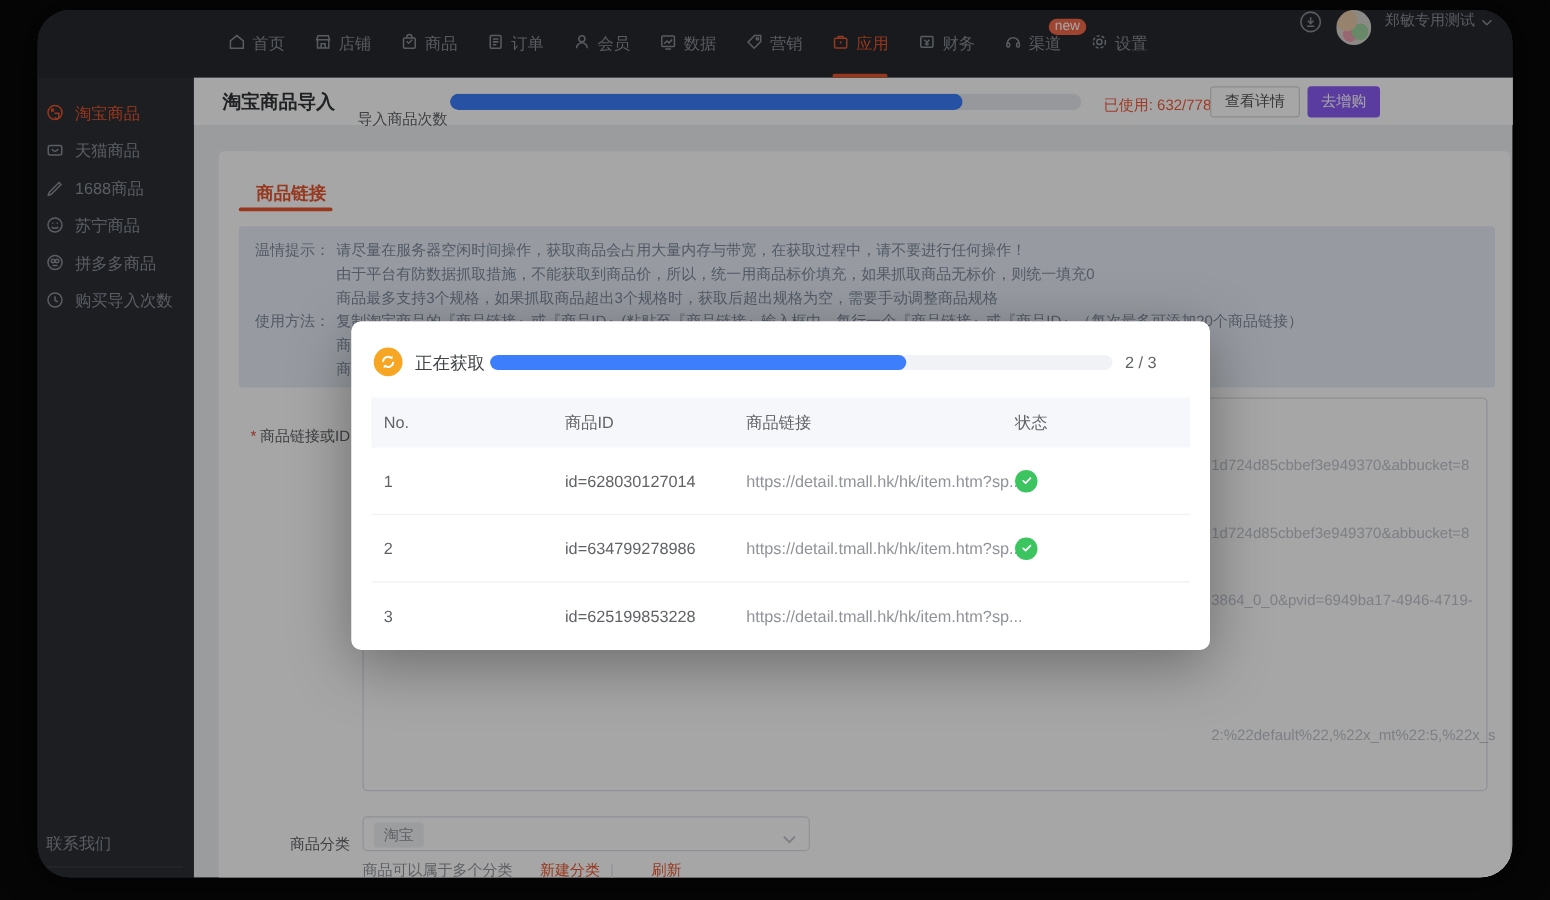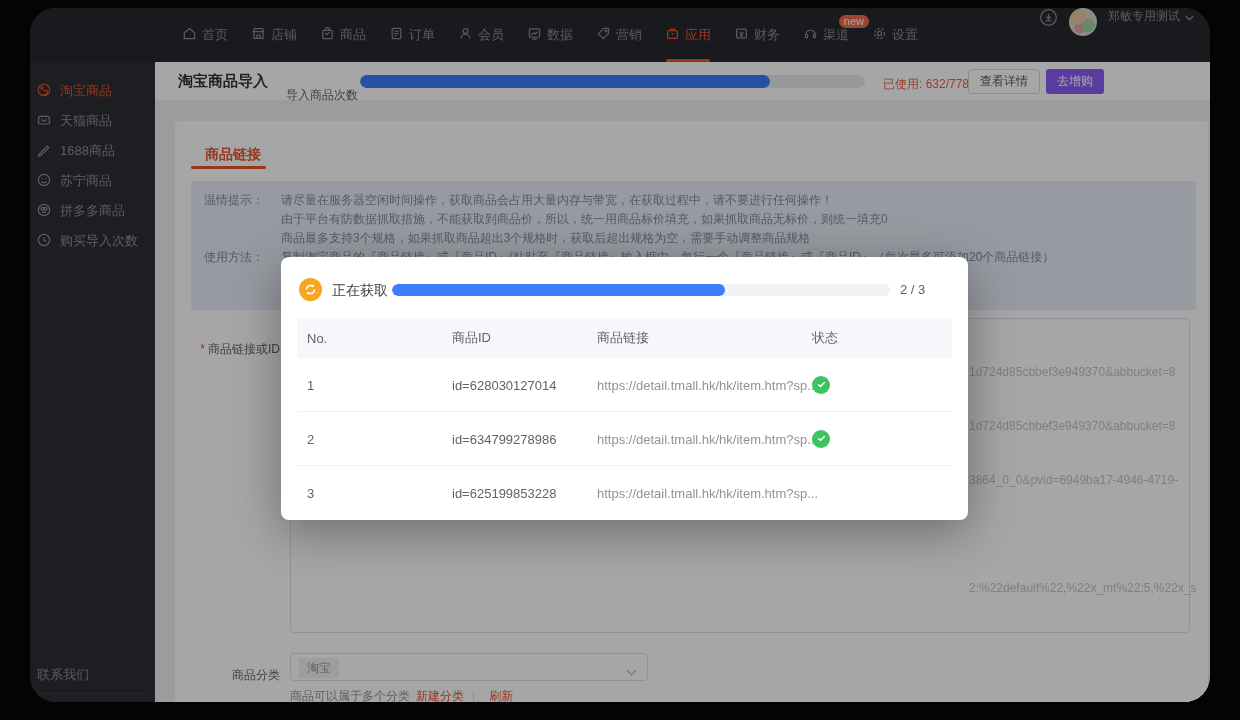--- a/index.html
+++ b/index.html
@@ -40,37 +40,37 @@
   .ph-track { position:absolute; left:205px; top:13px; width:505px; height:13px; background:#e8eaee; border-radius:7px; overflow:hidden; }
   .ph-fill { height:100%; background:#3d7efc; border-radius:7px; }
   .ph-usage { position:absolute; left:728px; top:14px; font-size:12px; color:#f25b3c; }
   .btn-detail { position:absolute; left:813px; top:7px; width:72px; height:25px; line-height:23px; text-align:center; background:#fff; border:1px solid #d9d9d9; border-radius:3px; color:#555; font-size:12px; cursor:pointer; }
   .btn-buy { position:absolute; left:891px; top:7px; width:58px; height:25px; line-height:25px; text-align:center; background:#8b5cf6; border-radius:3px; color:#fff; font-size:12px; cursor:pointer; }
 
   .card { position:absolute; left:20px; top:59px; width:1033px; bottom:0; background:#fff; border-radius:4px 4px 0 0; }
   .tab { position:absolute; left:30px; top:25px; font-size:14px; font-weight:bold; color:#e8562e; cursor:pointer; }
   .tab-underline { position:absolute; left:16px; top:45px; width:75px; height:3px; background:#e8562e; border-radius:2px; }
   .tips { position:absolute; left:16px; top:60px; width:1005px; height:129px; background:#e9eef8; border-radius:3px; padding:10px 0 0 13px; font-size:12px; color:#7f8b9c; line-height:19px; }
-  .tip-group { display:flex;gap:12px; }
+  .tip-group { display:flex; }
   .tip-label { flex:none; width:65px; }
   .tip-lines { flex:1; min-width:0; }
   .tip-lines div { white-space:nowrap; overflow:hidden; }
 
   .form-label-link { position:absolute; left:0; top:203px; width:105px; text-align:right; font-size:12px; color:#606266;margin-top:17px; }
   .req { color:#e04e3a; margin-right:3px; }
   .textarea { position:absolute; left:115px; top:197px; width:900px; height:315px; background:#fff; border:1px solid #dcdfe6; border-radius:4px; cursor:text; }
   .ta-lines { position:absolute; left:678px; top:8px; font-size:12px; line-height:18px; color:#c0c4cc; white-space:pre; }
   .ta-lines div { min-height:18px; }
 
   .form-label-cat { position:absolute; left:0; top:546px; width:105px; text-align:right; font-size:12px; color:#606266; }
   .select { position:absolute; left:115px; top:532px; width:358px; height:28px; background:#fff; border:1px solid #dcdfe6; border-radius:4px; cursor:pointer; }
   .tag { position:absolute; left:8px; top:4px; height:20px; line-height:20px; padding:0 8px; background:#f0f2f5; color:#909399; font-size:12px; border-radius:3px; }
   .select-caret { position:absolute; right:10px; top:8px; }
   .cat-hint { position:absolute; left:115px; top:567px; font-size:12px; color:#909399; white-space:nowrap; }
-  .cat-link { color:#e8562e; cursor:pointer; margin-left:6px; }
+  .cat-link { color:#e8562e; cursor:pointer; margin-left:22px; }
   .cat-pipe { color:#dcdfe6; margin:0 8px; }
 
   
   .overlay { position:absolute; inset:0; background:rgba(0,0,0,.35); z-index:100; }
   .modal { position:absolute; left:251px; top:249px; width:687px; height:263px; background:#fff; border-radius:8px; box-shadow:0 12px 48px rgba(0,0,0,.35); z-index:200; }
   .m-icon { position:absolute; left:18px; top:21px; width:23px; height:23px; border-radius:50%; background:#f6a623; display:flex; align-items:center; justify-content:center; }
   .m-status { position:absolute; left:51px; top:25px; font-size:14px; color:#404448; }
   .m-track { position:absolute; left:111px; top:27px; width:498px; height:12px; background:#f1f2f5; border-radius:6px; overflow:hidden; }
   .m-fill { height:100%; background:#3d7efc; border-radius:6px; }
   .m-count { position:absolute; left:619px; top:25px; font-size:13px; color:#606266; }

